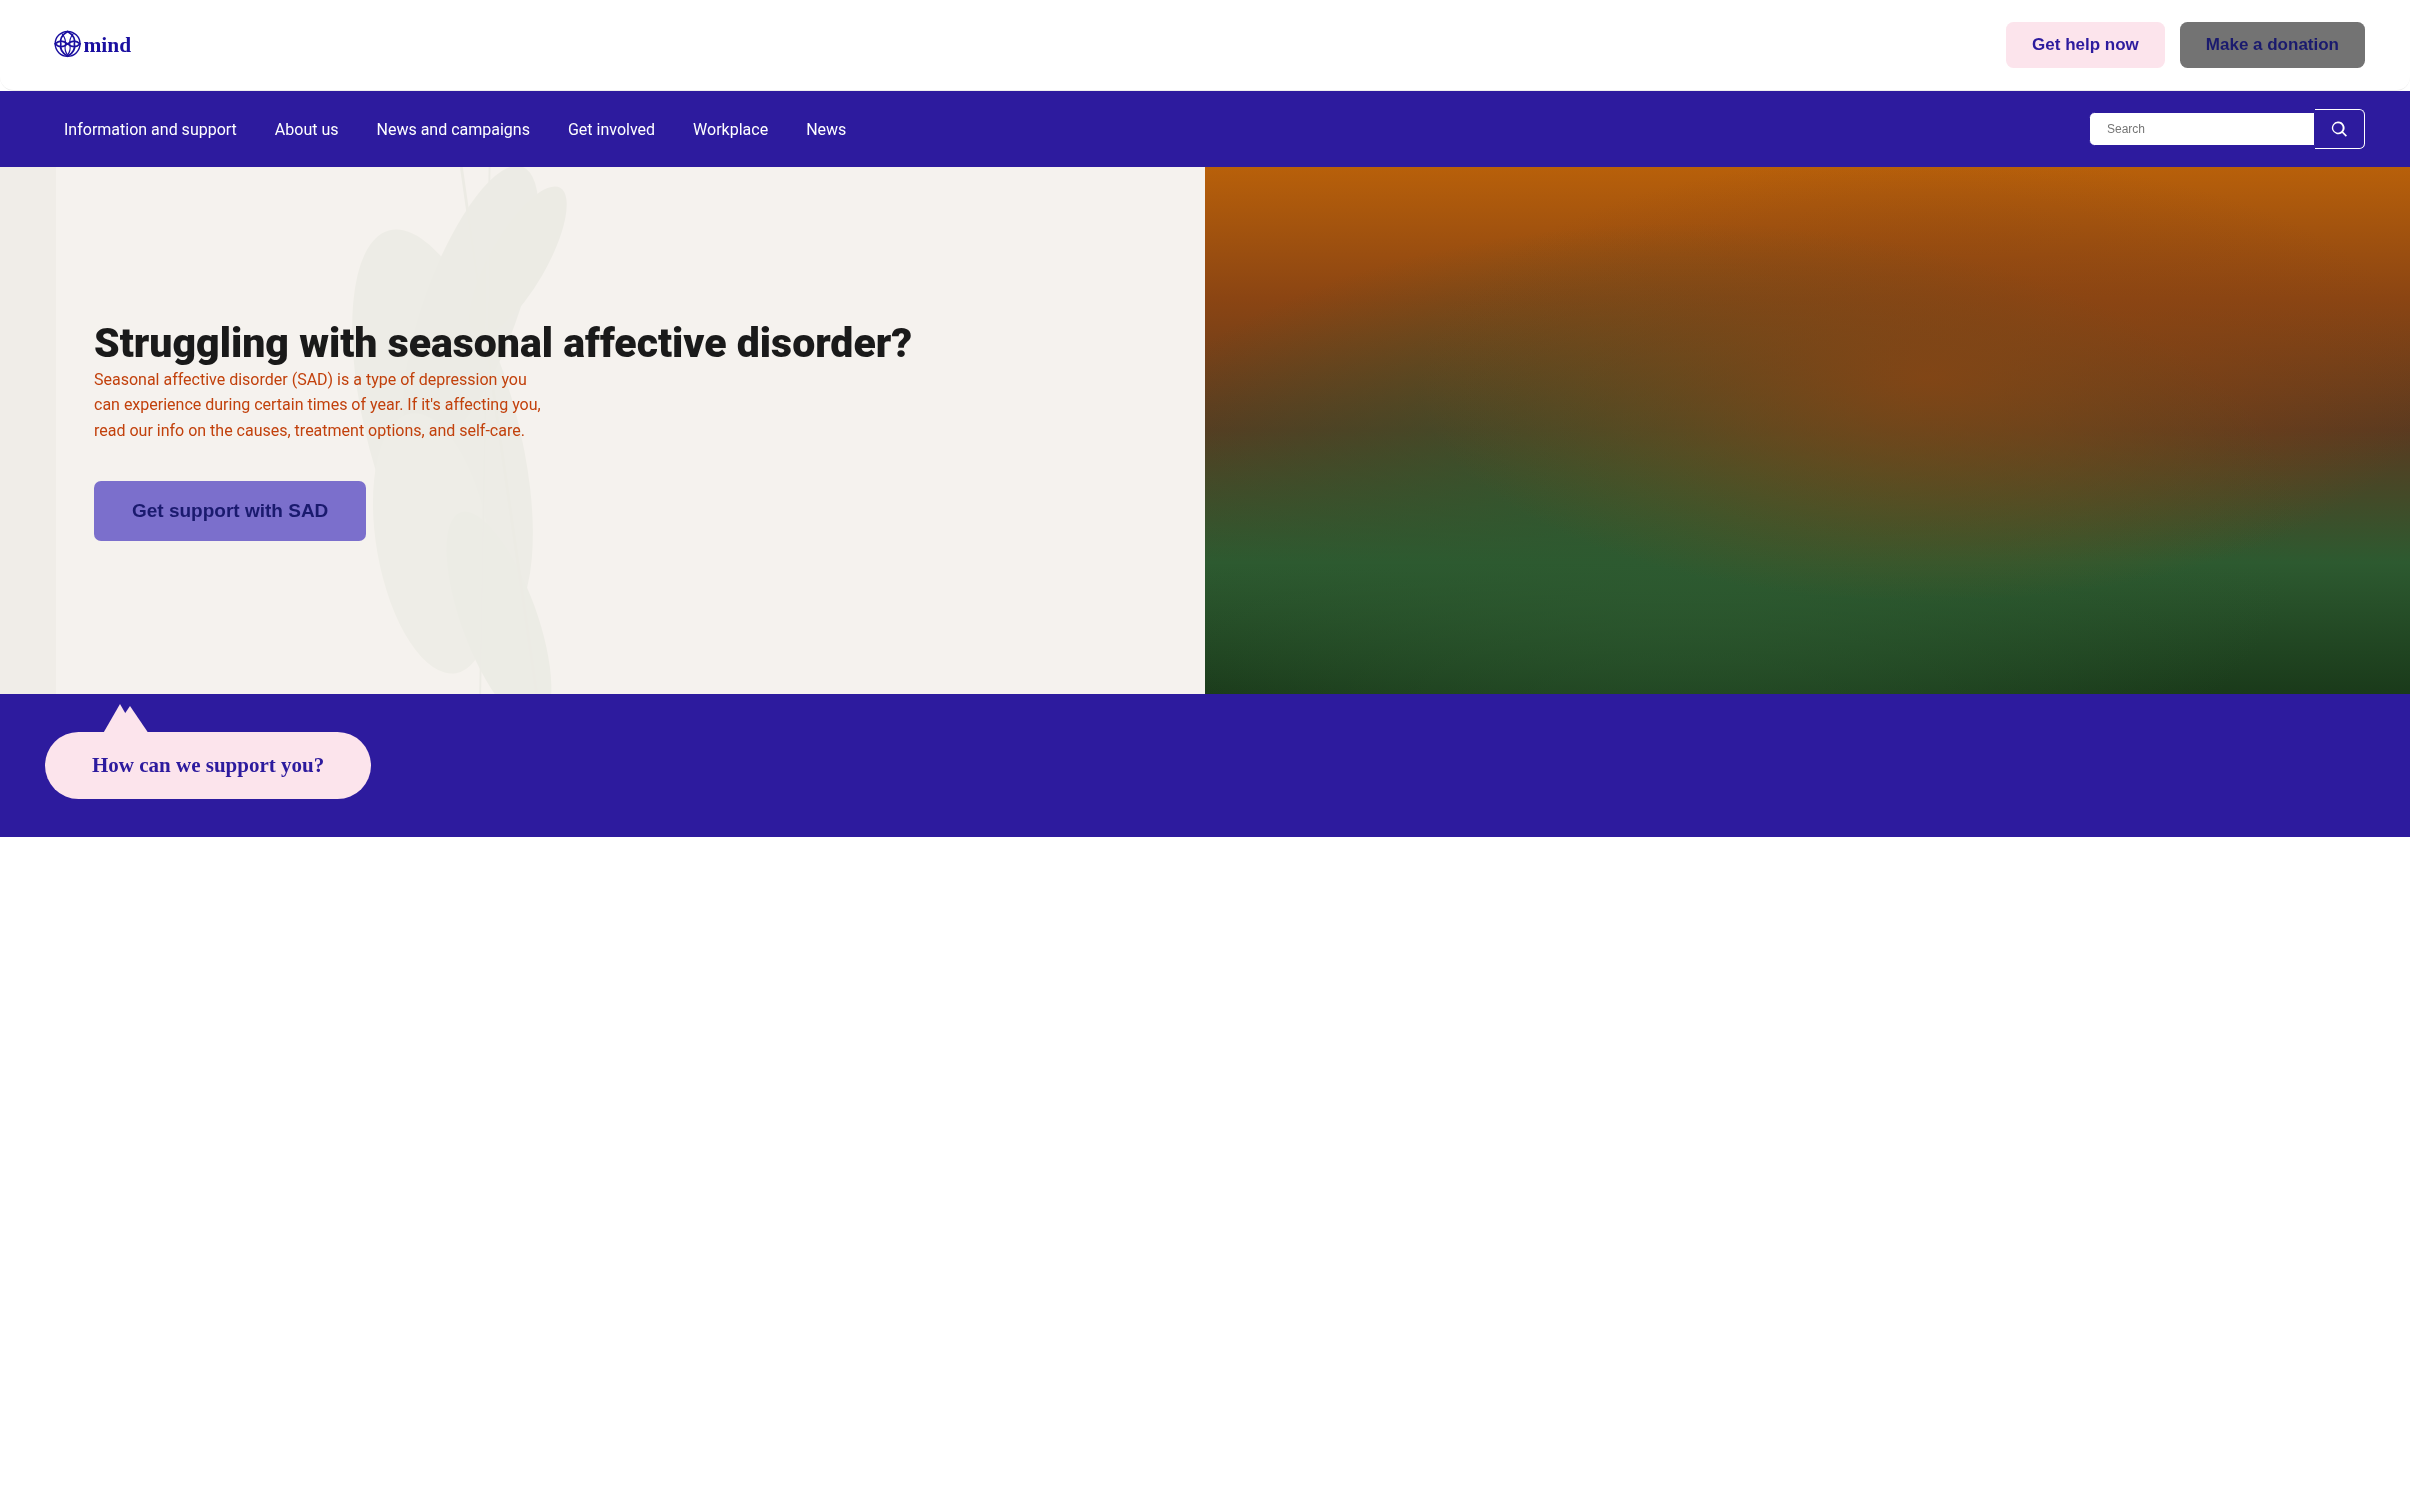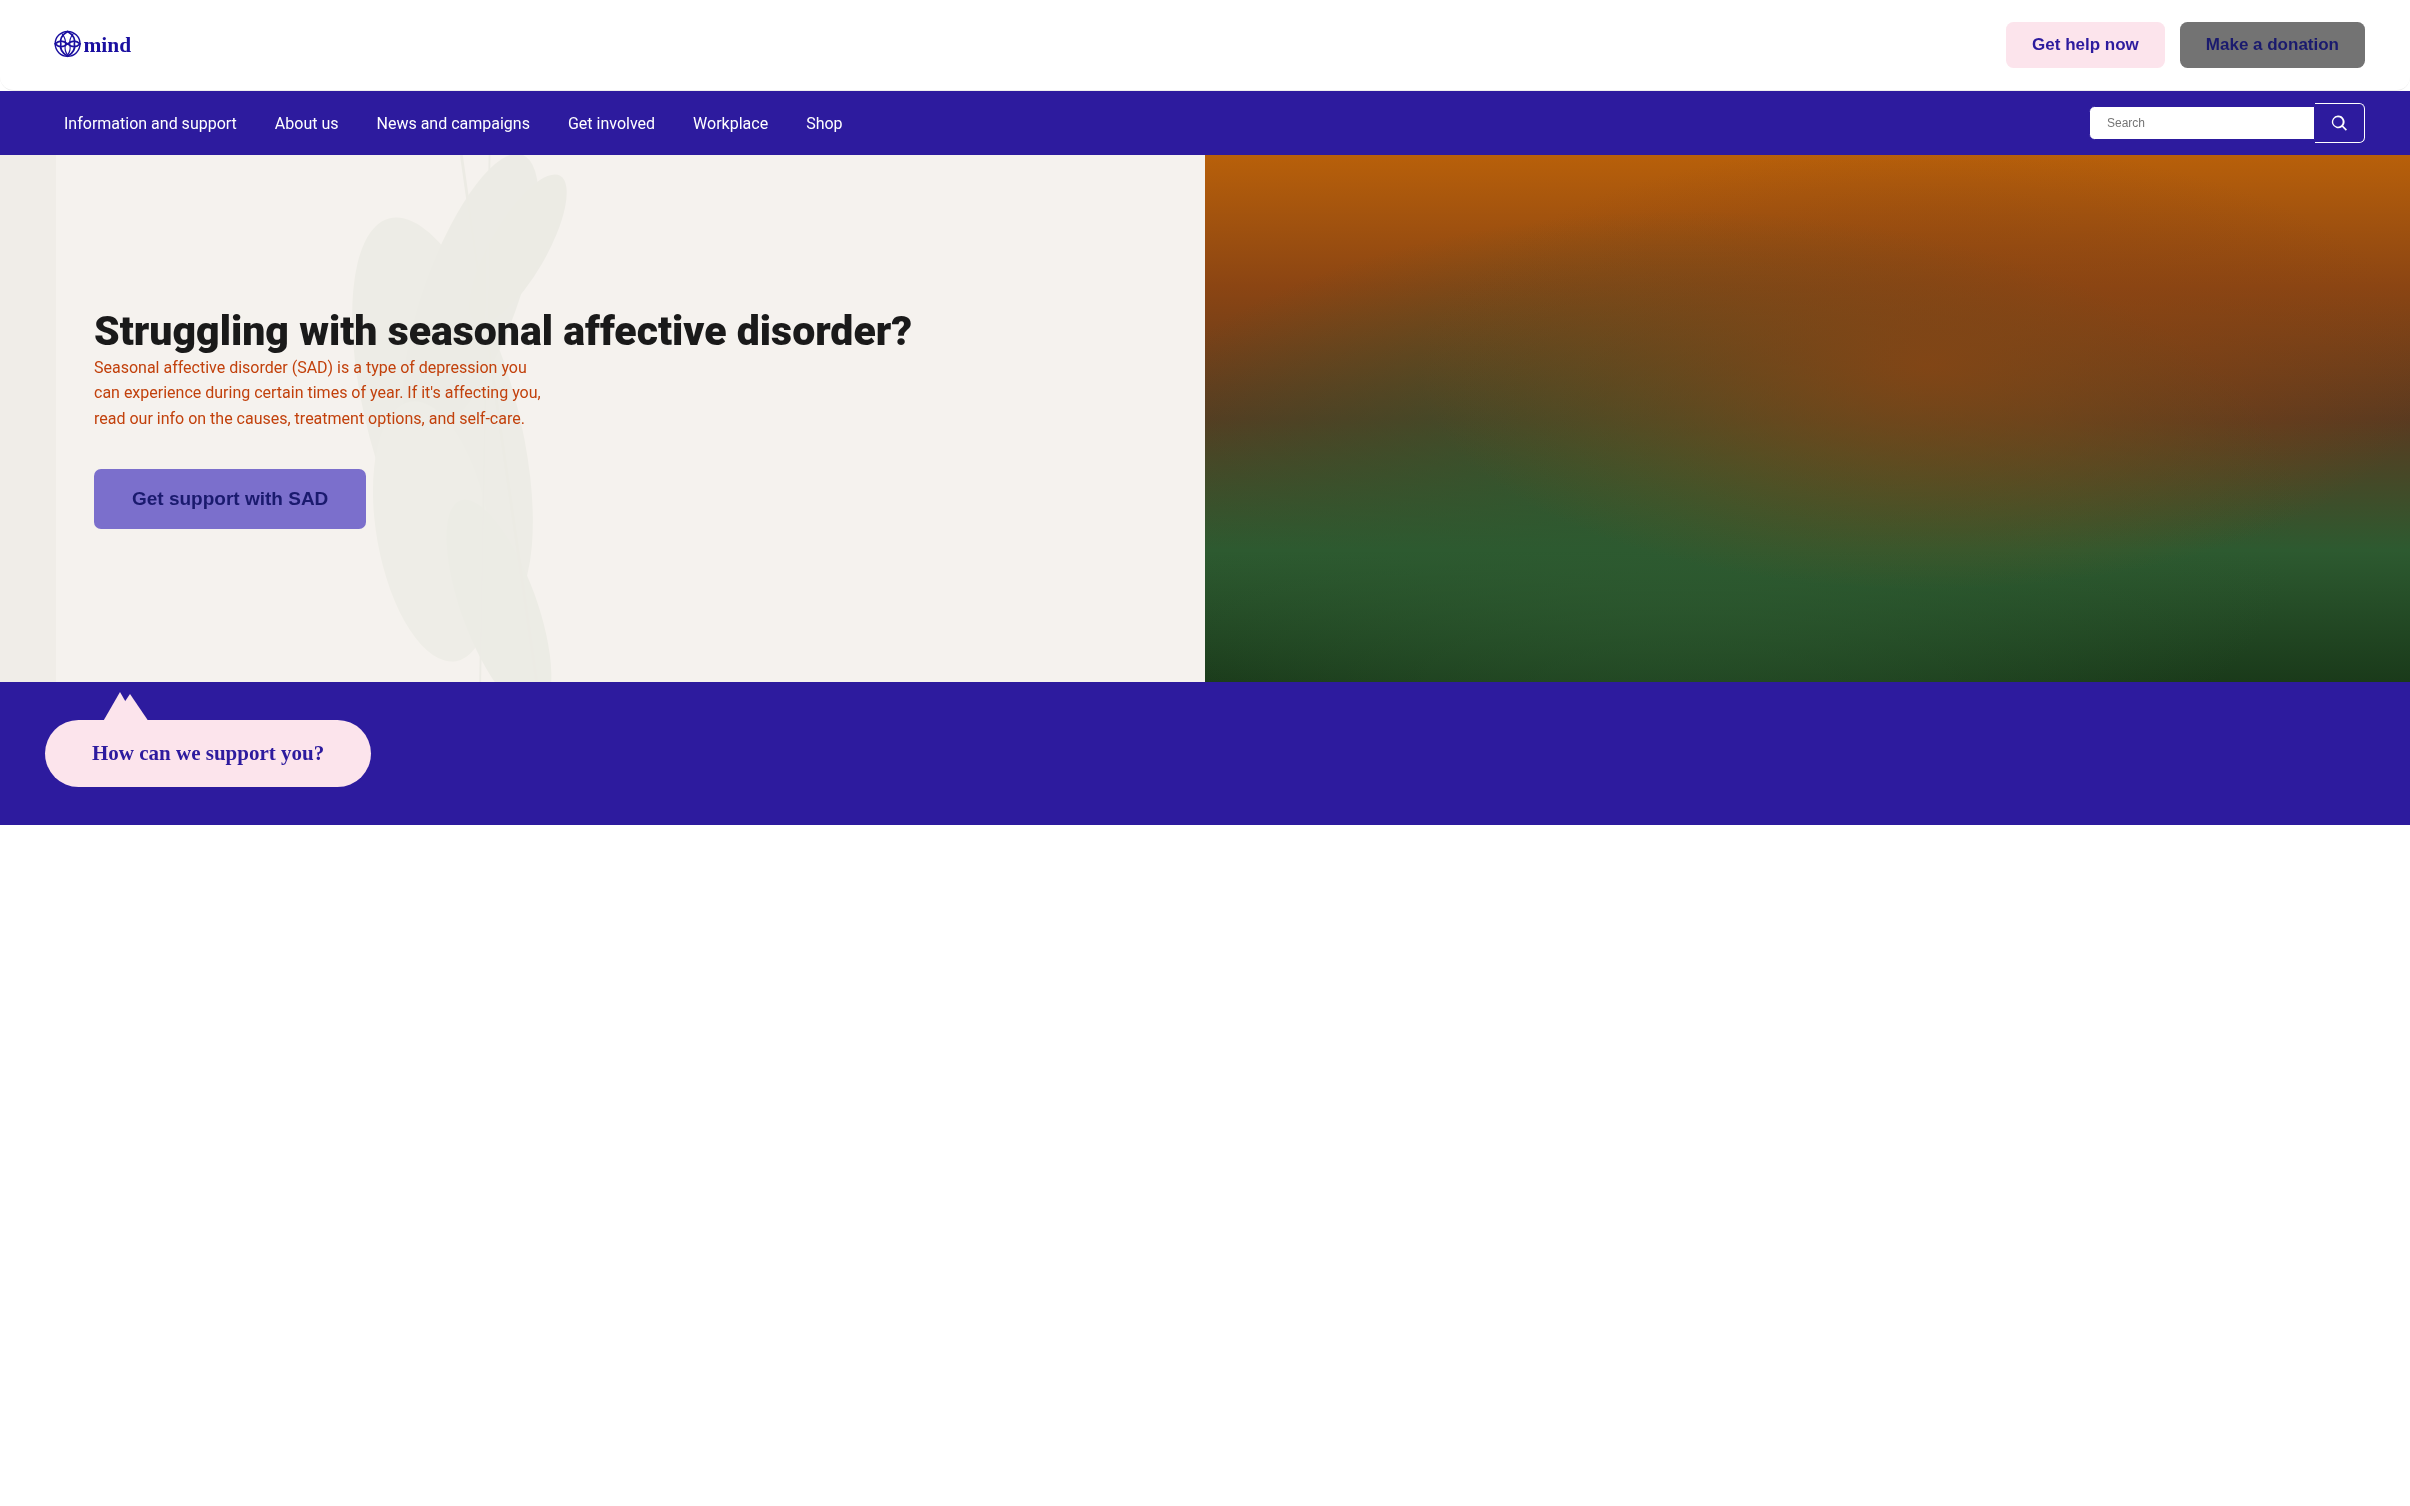--- a/index.html
+++ b/index.html
@@ -65,21 +65,21 @@
       white-space: nowrap;
     }
 
     
     .navbar {
       background: #2d1b9e;
       display: flex;
       align-items: center;
       justify-content: space-between;
       padding: 0 45px;
-      height: 64px;
+      height: 76px;
     }
 
     .nav-links {
       display: flex;
       align-items: center;
       gap: 0;
       list-style: none;
     }
 
     .nav-links li a {
@@ -355,21 +355,21 @@
     <li>
       <a href="#">News and campaigns</a>
     </li>
     <li>
       <a href="#">Get involved</a>
     </li>
     <li>
       <a href="#">Workplace</a>
     </li>
     <li>
-      <a href="#">Shop</a>
+      <a href="#">News</a>
     </li>
   </ul>
 
   <div class="search-area">
     <input class="search-input" type="text" placeholder="Search" style="">
     <button class="search-btn">
       <svg viewBox="0 0 24 24">
         <path d="M10 2a8 8 0 105.293 14.293l4.707 4.707 1.414-1.414-4.707-4.707A8 8 0 0010 2zm0 2a6 6 0 110 12A6 6 0 0110 4z"></path>
       </svg>
     </button>

